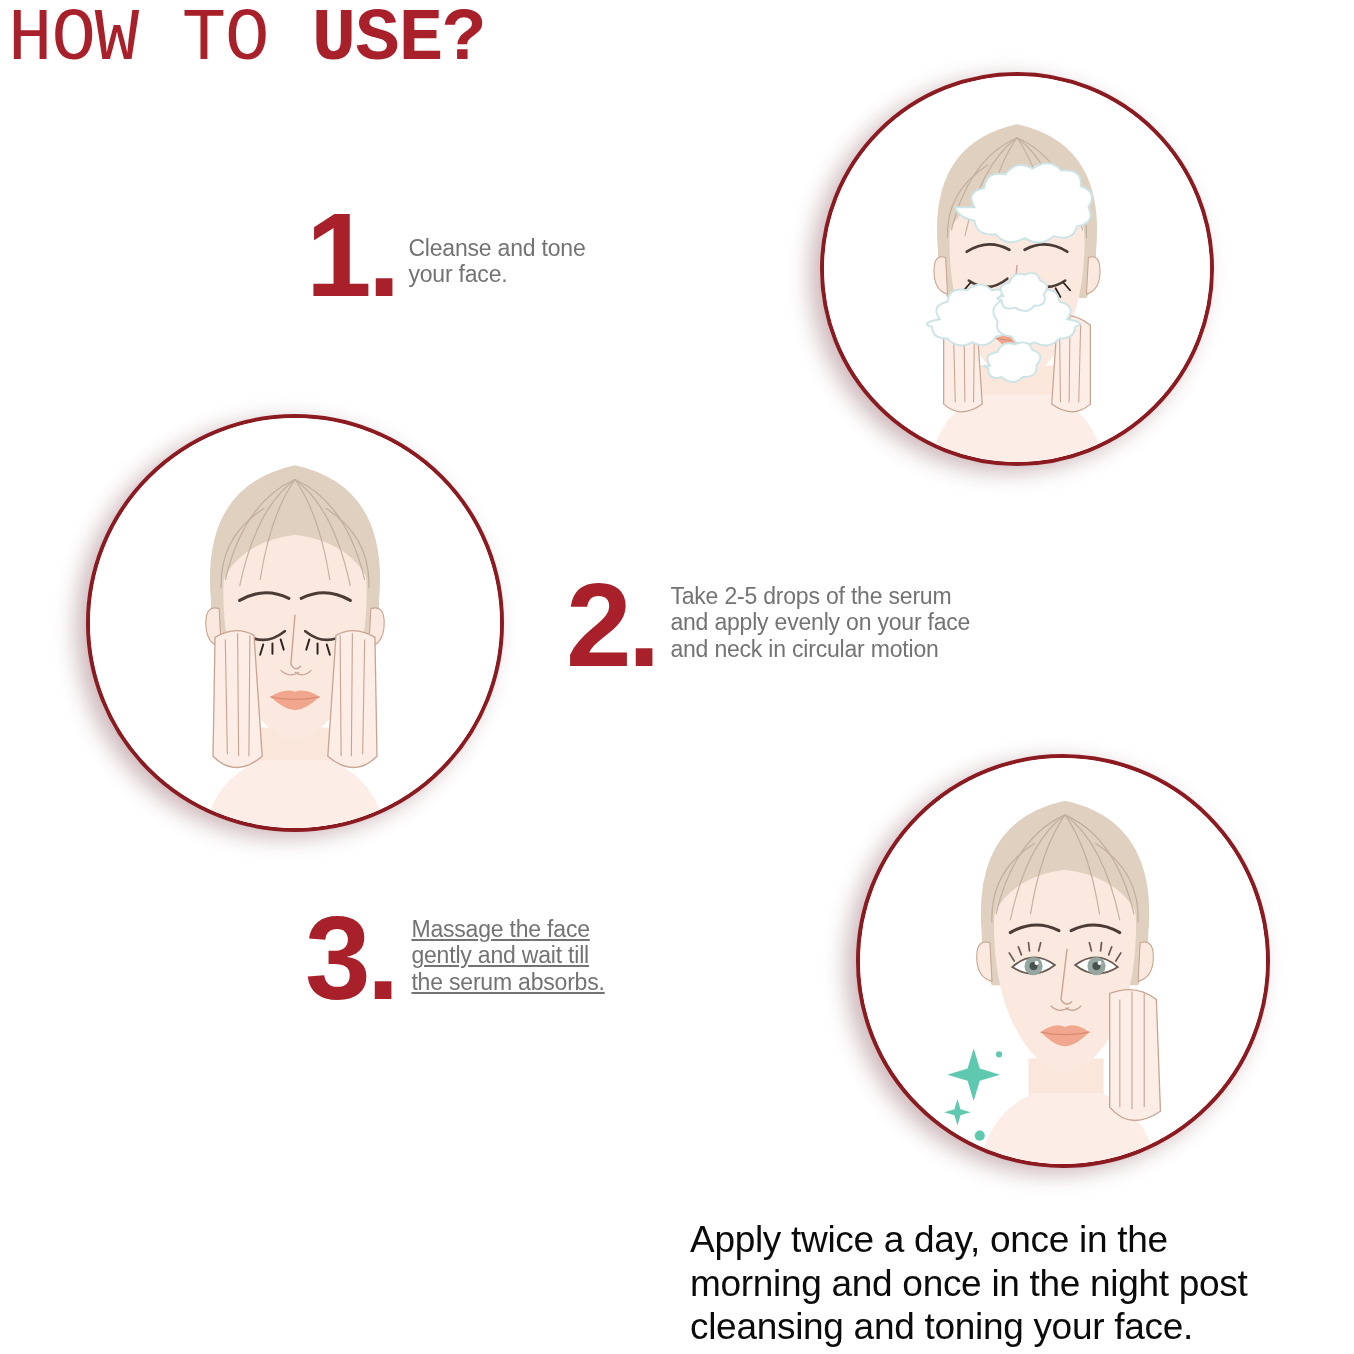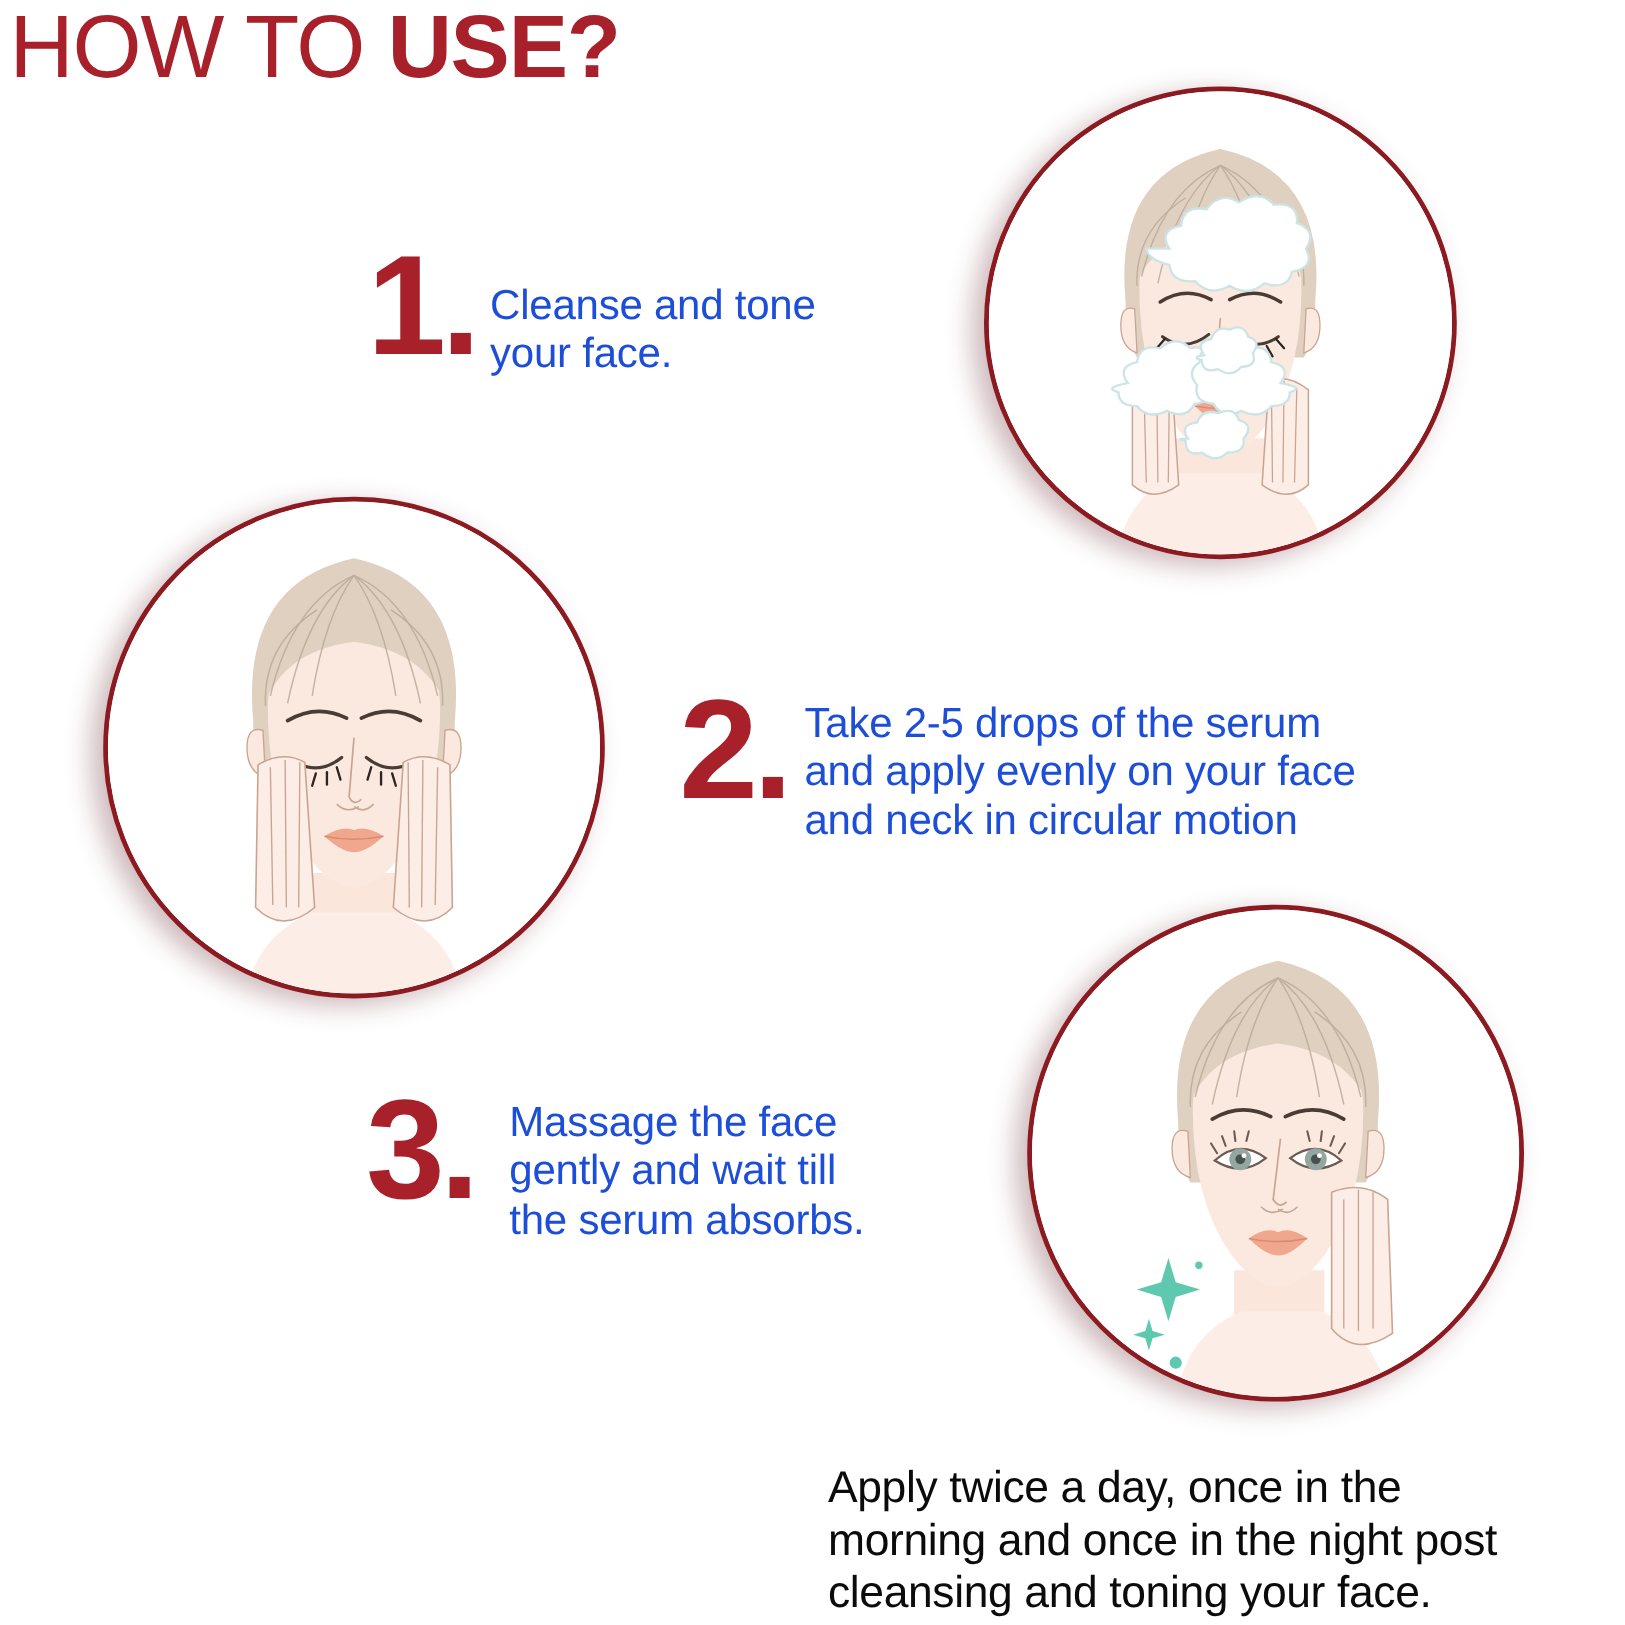--- a/index.html
+++ b/index.html
@@ -14,21 +14,21 @@
     background: #ffffff;
     overflow: hidden;
     font-family: "Liberation Sans", sans-serif;
   }
 
   
   .heading {
     position: absolute;
     white-space: nowrap;
     color: #A8202A;
-    font-family: Liberation Sans, sans-serif;
+    font-family: Liberation Mono, monospace;
     letter-spacing: -1px;
     line-height: 1;
   }
   .heading .light { font-weight: 400; }
   .heading .bold  { font-weight: 700; }
 
   #how-to-use-title {
     left: 8px;
     top: 2px;
     font-size: 74px;
@@ -48,37 +48,37 @@
   .step-number {
     color: #A8202A;
     font-weight: 700;
     font-size: 118px;
     line-height: 0.86;
     letter-spacing: -4px;
     font-family: "Liberation Sans", sans-serif;
     flex: 0 0 auto;
   }
   .step-text {
-    color: #1d4ed8;
-    font-size: 35px;
+    color: #737373;
+    font-size: 23px;
     line-height: 1.15;
     font-weight: 400;
     letter-spacing: -0.2px;
     font-family: "Liberation Sans", sans-serif;
     white-space: pre-line;
   }
 
   #step-1 { left: 306px; top: 205px; }
   #step-1 .step-text { margin-left: 12px; margin-top: 30px; }
 
   #step-2 { left: 566px; top: 575px; }
   #step-2 .step-text { margin-left: 14px; margin-top: 8px; }
 
   #step-3 { left: 305px; top: 908px; }
-  #step-3 .step-text { margin-left: 29px; margin-top: 8px; }
+  #step-3 .step-text { margin-left: 16px; margin-top: 8px; text-decoration: underline; }
 
   
   #when-to-use-body {
     position: absolute;
     left: 690px;
     top: 1218px;
     width: 668px;
     color: #0B0B0B;
     font-size: 37px;
     line-height: 1.18;

